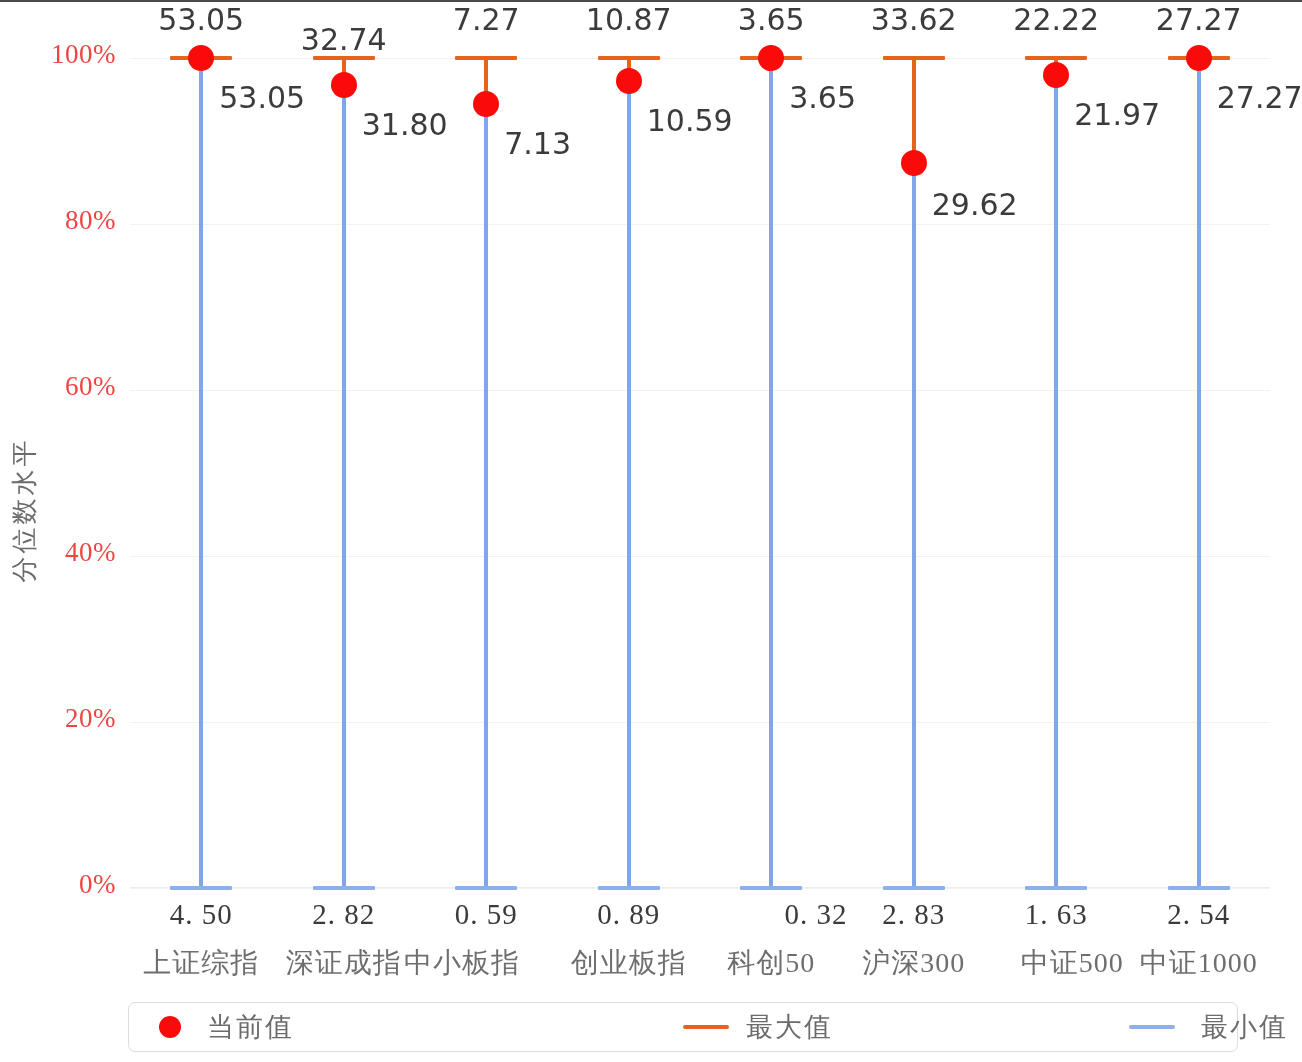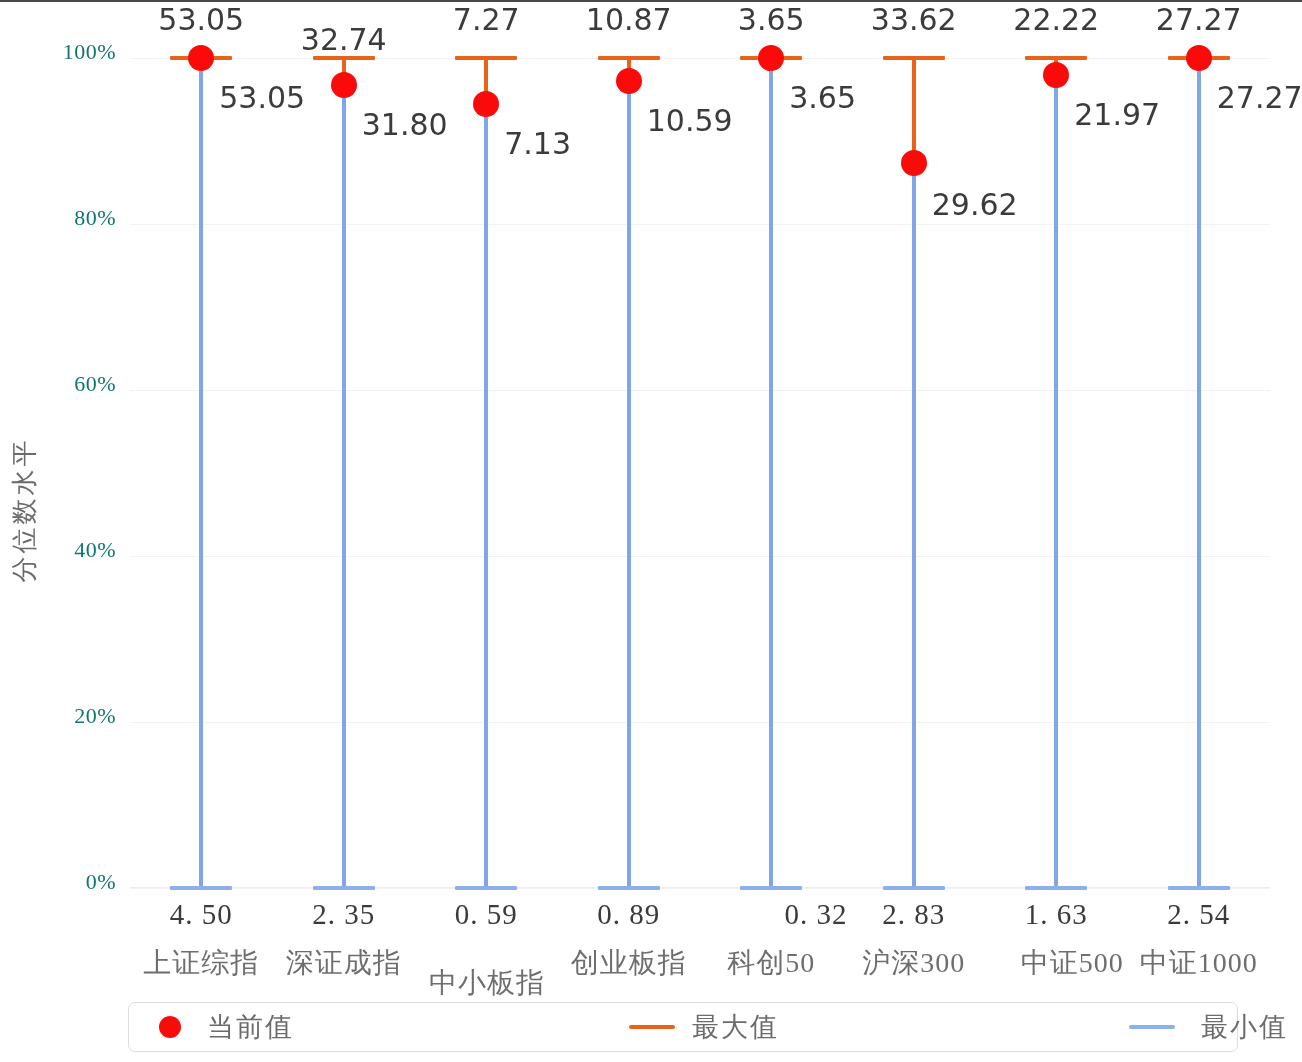--- a/index.html
+++ b/index.html
@@ -51,22 +51,22 @@
     width: 100%;
     height: 1px;
     background: #ededed;
   }
 
   
   .ytick {
     position: absolute;
     right: 1286px;              
     text-align: right;
-    font-size: 22px;
-    color: #0f766e;
+    font-size: 27px;
+    color: #ef4444;
     white-space: nowrap;
     letter-spacing: .5px;
   }
   .ylab-wrap {
     position: absolute;
     left: 4px;
     top: 380px;
     width: 40px;
     height: 260px;
   }
@@ -296,45 +296,45 @@
           <div class="cap-min" style="top: 828px;"></div>
           <div class="dot" style="top: 0px;"></div>
           <div class="lbl lbl-max" style="top: -56px; left: 0px;">27.27</div>
           <div class="lbl lbl-cur" style="top: 22px;">27.27</div>
         </div>
       </div>
   </div>
 
   <div id="minlabels">
       <div class="lbl-min" style="left: 201.25px;">4. 50</div>
-      <div class="lbl-min" style="left: 343.75px;">2. 35</div>
+      <div class="lbl-min" style="left: 343.75px;">2. 82</div>
       <div class="lbl-min" style="left: 486.25px;">0. 59</div>
       <div class="lbl-min" style="left: 628.75px;">0. 89</div>
       <div class="lbl-min" style="left: 816px;">0. 32</div>
       <div class="lbl-min" style="left: 913.75px;">2. 83</div>
       <div class="lbl-min" style="left: 1056.25px;">1. 63</div>
       <div class="lbl-min" style="left: 1198.75px;">2. 54</div>
     </div>
   <div id="catlabels">
       <div class="cat" style="left: 201.25px;">上证综指</div>
       <div class="cat" style="left: 343.75px;">深证成指</div>
-      <div class="cat" style="left: 487px; margin-top: 20px;">中小板指</div>
+      <div class="cat" style="left: 462px;">中小板指</div>
       <div class="cat" style="left: 628.75px;">创业板指</div>
       <div class="cat" style="left: 771.25px;">科创50</div>
       <div class="cat" style="left: 913.75px;">沪深300</div>
       <div class="cat" style="left: 1056.25px; margin-left: 16px;">中证500</div>
       <div class="cat" style="left: 1198.75px;">中证1000</div>
     </div>
 
   <div id="legend">
       <div class="leg-item" style="left: 30px;">
         <span class="leg-dot" style="background: rgb(251, 10, 10);"></span>
         <span class="leg-text">当前值</span>
       </div>
-      <div class="leg-item" style="left: 500px; gap: 17px;">
+      <div class="leg-item" style="left: 554px; gap: 17px;">
         <span class="leg-line" style="background: rgb(232, 99, 26);"></span>
         <span class="leg-text">最大值</span>
       </div>
       <div class="leg-item" style="left: 1000px;">
         <span class="leg-line" style="background: rgb(139, 176, 234);"></span>
         <span class="leg-text">最小值</span>
       </div>
     </div>
 
 </div>

